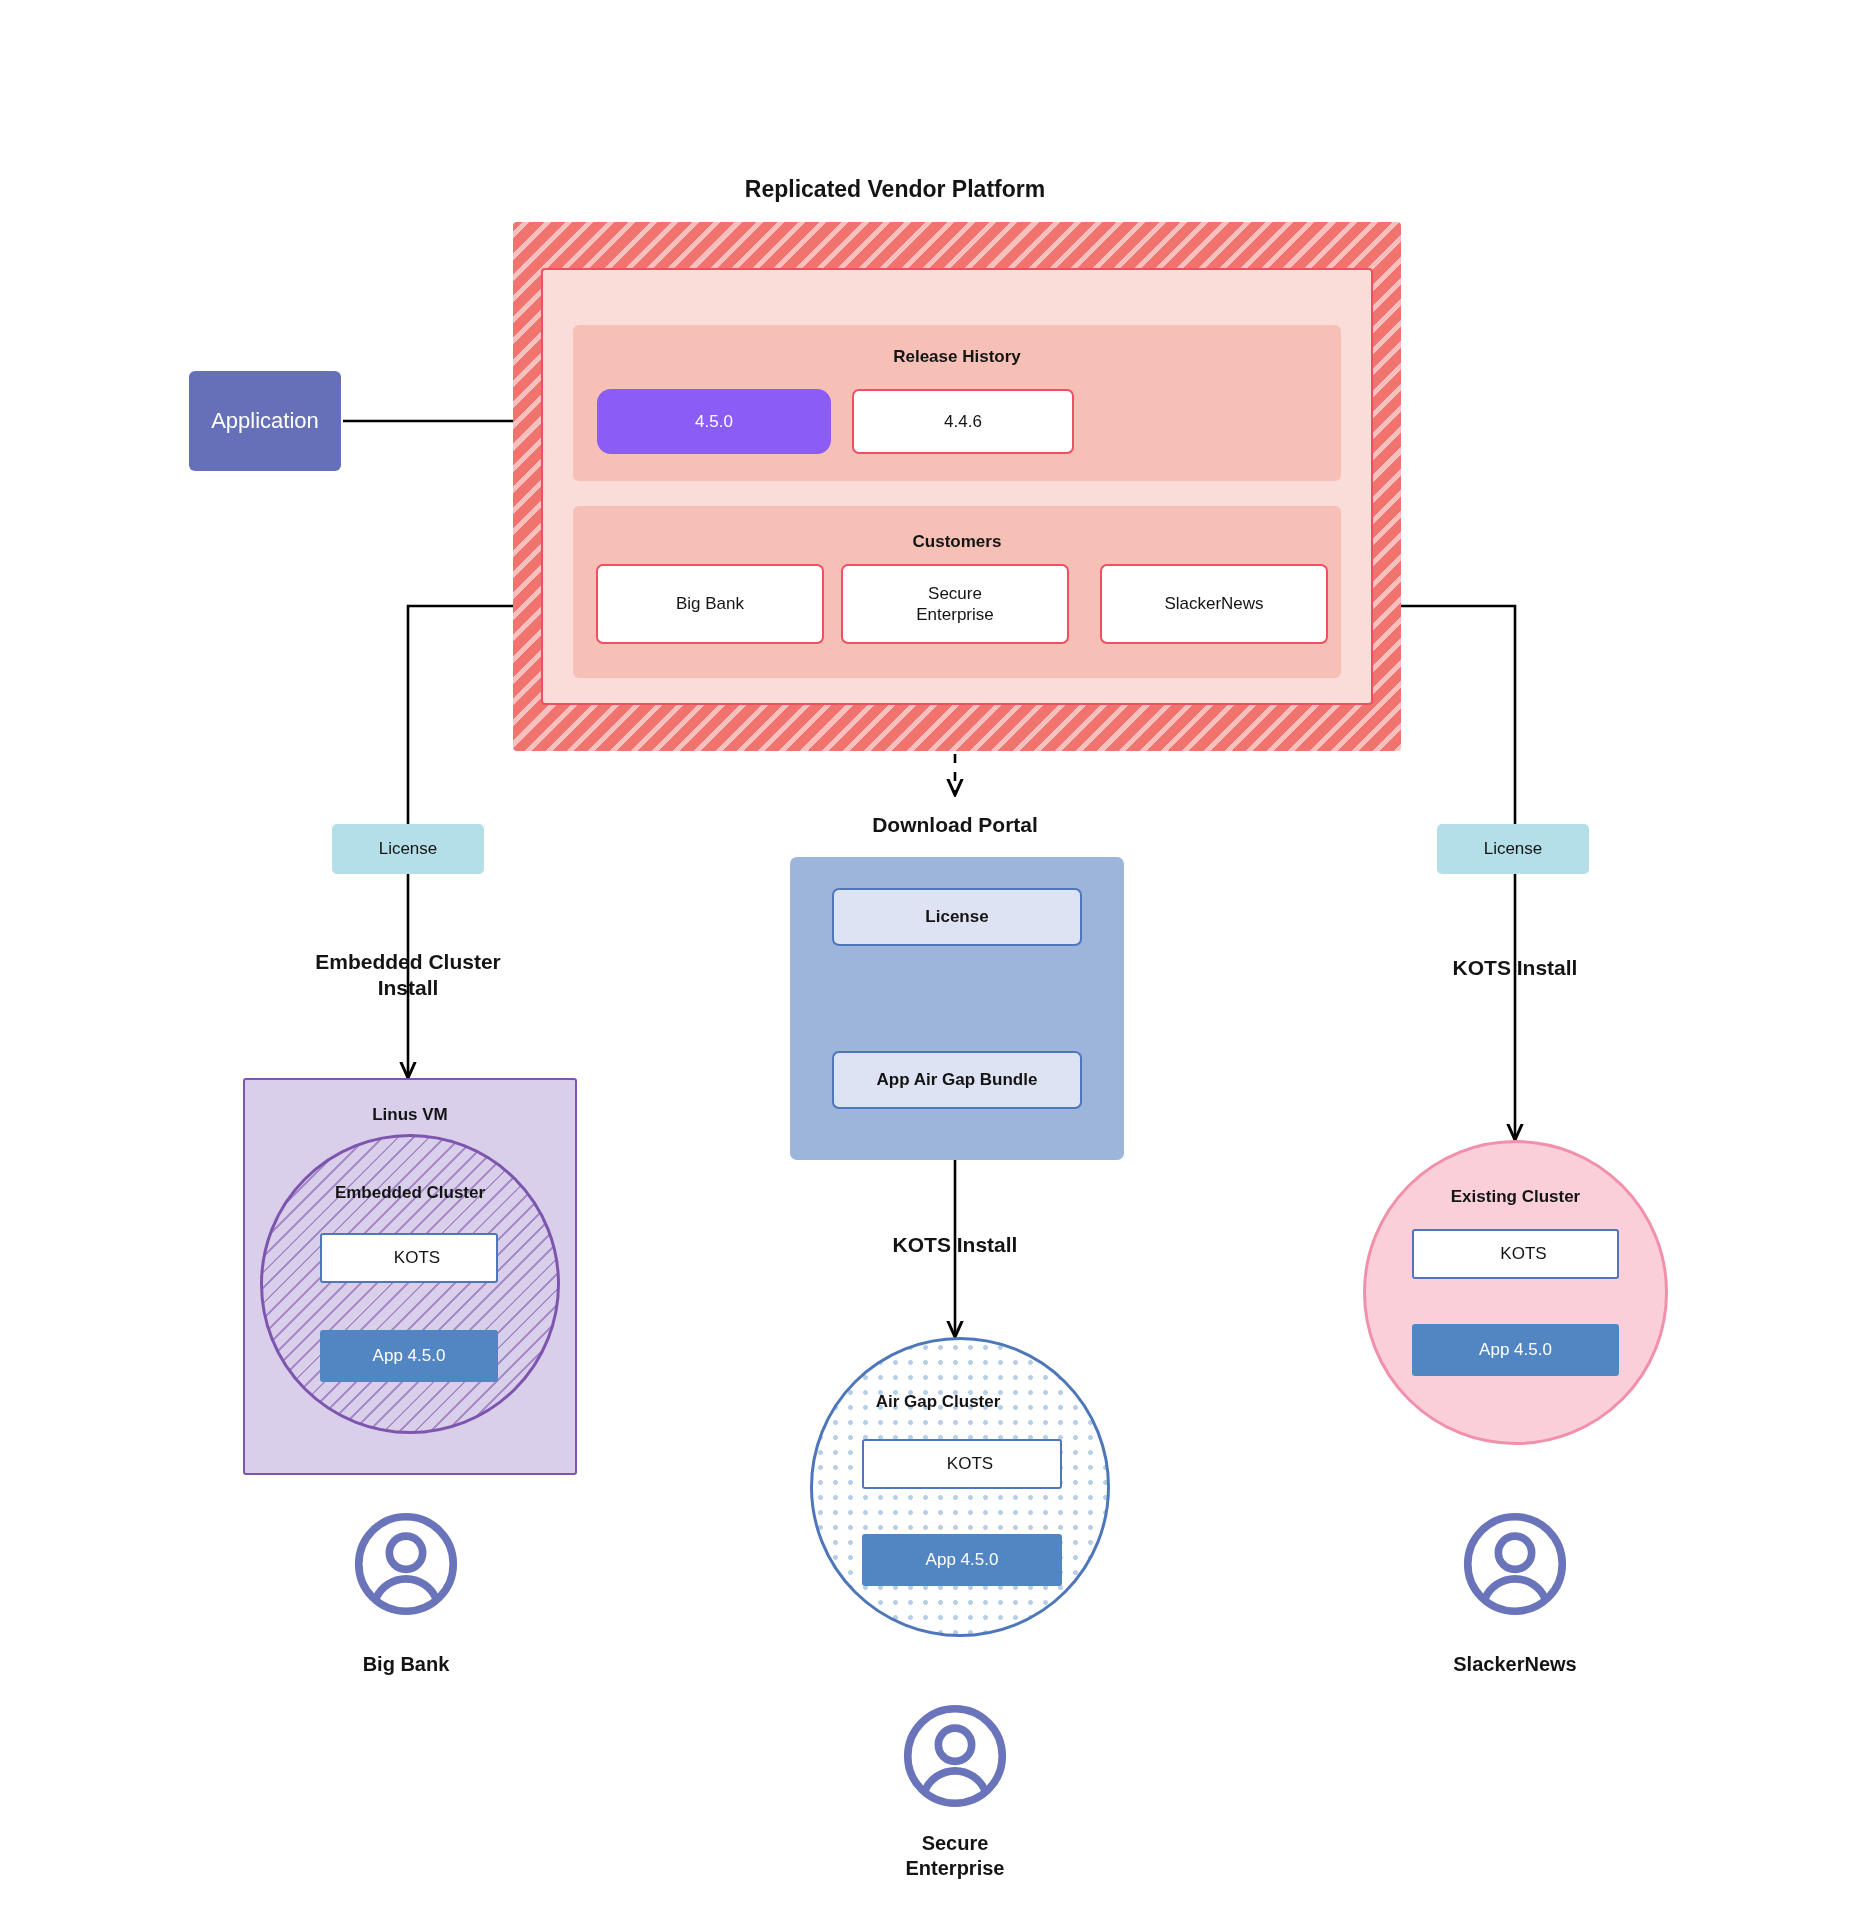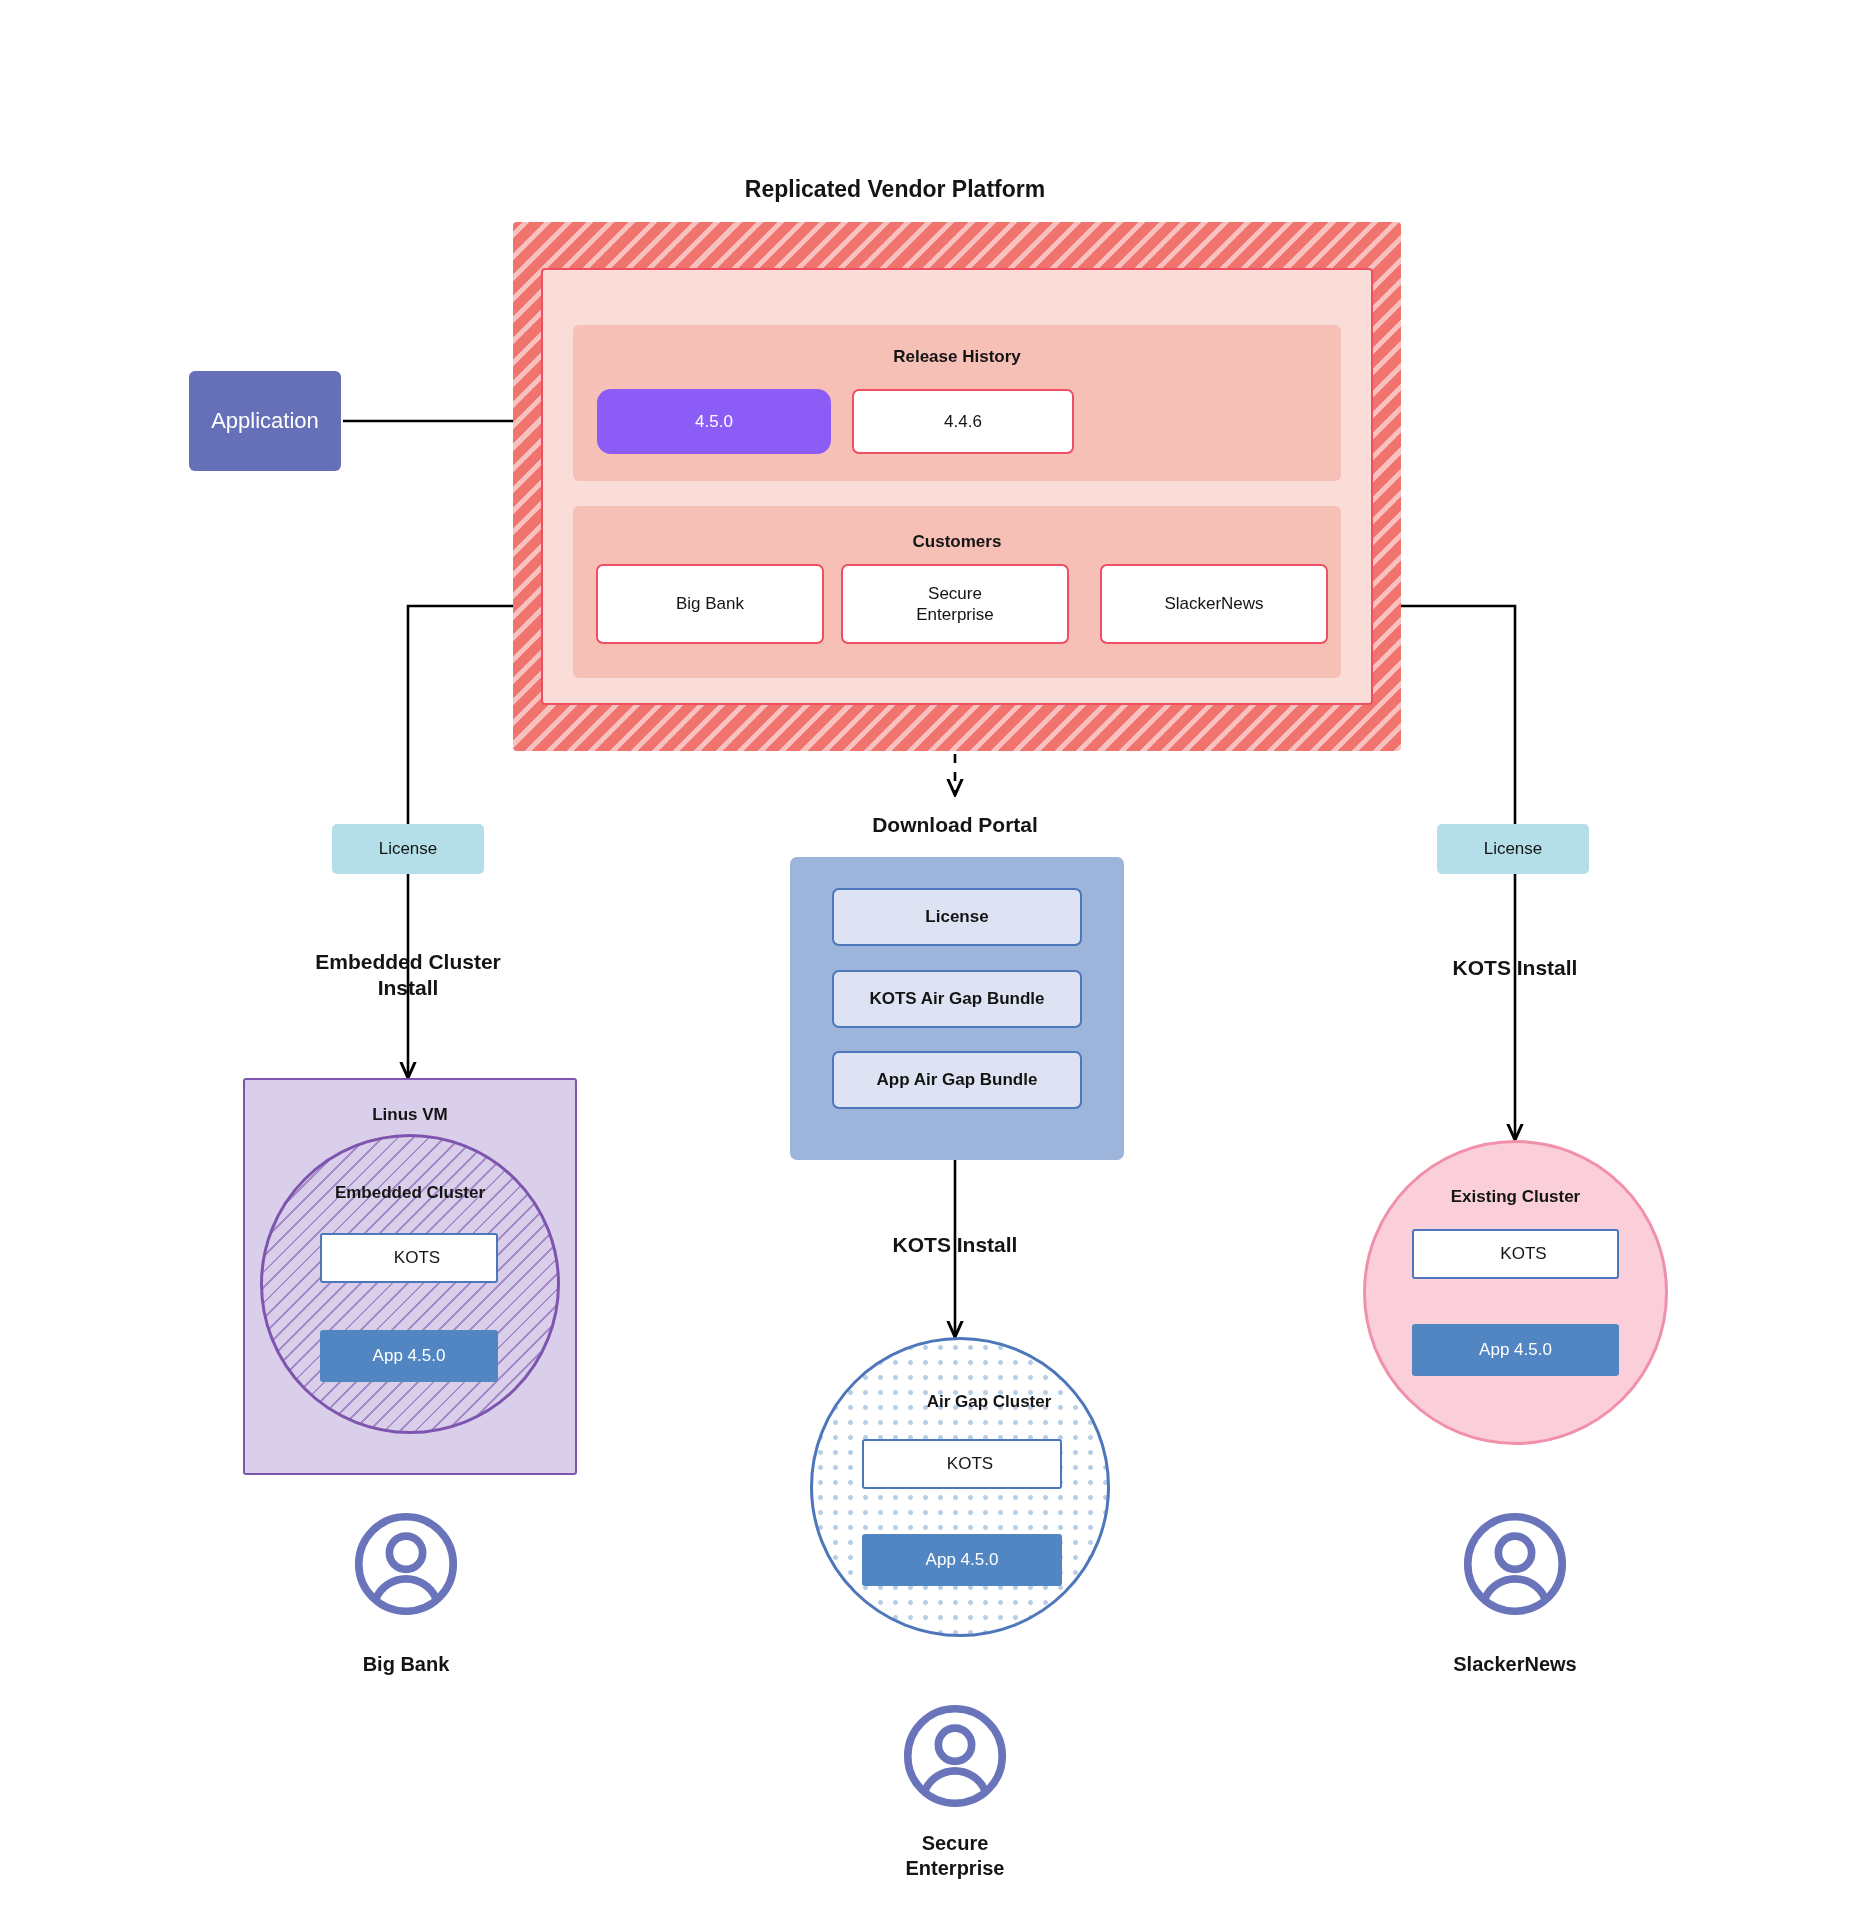--- a/index.html
+++ b/index.html
@@ -246,32 +246,31 @@
   <div class="abs lbl license-pill" style="left:1437px;top:824px;width:152px;height:50px;">License</div>
 
   <div class="abs lbl flow-label" style="left:258px;top:945px;width:300px;height:60px;">Embedded Cluster
 Install</div>
   <div class="abs lbl flow-label" style="left:830px;top:1228px;width:250px;height:34px;">KOTS Install</div>
   <div class="abs lbl flow-label" style="left:1390px;top:951px;width:250px;height:34px;">KOTS Install</div>
 
   <div class="abs lbl flow-label" style="left:830px;top:808px;width:250px;height:34px;">Download  Portal</div>
   <div class="abs portal-box" style="left:790px;top:857px;width:334px;height:303px;"></div>
   <div class="abs lbl portal-item" style="left:832px;top:888px;width:250px;height:58px;">License</div>
-  <div class="abs lbl portal-item" style="left:832px;top:970px;width:250px;height:58px;">KOTS Air Gap Bundle</div>
   <div class="abs lbl portal-item" style="left:832px;top:1051px;width:250px;height:58px;">App Air Gap Bundle</div>
 
   <div class="abs vm-box" style="left:243px;top:1078px;width:334px;height:397px;"></div>
   <div class="abs lbl vm-title" style="left:243px;top:1103px;width:334px;height:24px;">Linus VM</div>
   <div class="abs embedded-circle" style="left:260px;top:1134px;width:300px;height:300px;"></div>
   <div class="abs lbl cluster-title" style="left:260px;top:1181px;width:300px;height:24px;">Embedded Cluster</div>
   <div class="abs lbl kots-box" style="left:320px;top:1233px;width:178px;height:50px;">KOTS</div>
   <div class="abs lbl app-box" style="left:320px;top:1330px;width:178px;height:52px;">App 4.5.0</div>
 
   <div class="abs airgap-circle" style="left:810px;top:1337px;width:300px;height:300px;"></div>
-  <div class="abs lbl cluster-title" style="left:839px;top:1390px;width:300px;height:24px;text-align:right;">Air Gap Cluster</div>
+  <div class="abs lbl cluster-title" style="left:788px;top:1390px;width:300px;height:24px;text-align:right;">Air Gap Cluster</div>
   <div class="abs lbl kots-box" style="left:862px;top:1439px;width:200px;height:50px;">KOTS</div>
   <div class="abs lbl app-box" style="left:862px;top:1534px;width:200px;height:52px;">App 4.5.0</div>
 
   <div class="abs existing-circle" style="left:1363px;top:1140px;width:305px;height:305px;"></div>
   <div class="abs lbl cluster-title" style="left:1363px;top:1185px;width:305px;height:24px;">Existing Cluster</div>
   <div class="abs lbl kots-box" style="left:1412px;top:1229px;width:207px;height:50px;">KOTS</div>
   <div class="abs lbl app-box" style="left:1412px;top:1324px;width:207px;height:52px;">App 4.5.0</div>
 
   <div class="abs person-icon" style="left:352px;top:1510px;width:108px;height:108px;">
     <svg width="108" height="108" viewBox="0 0 48 48">

